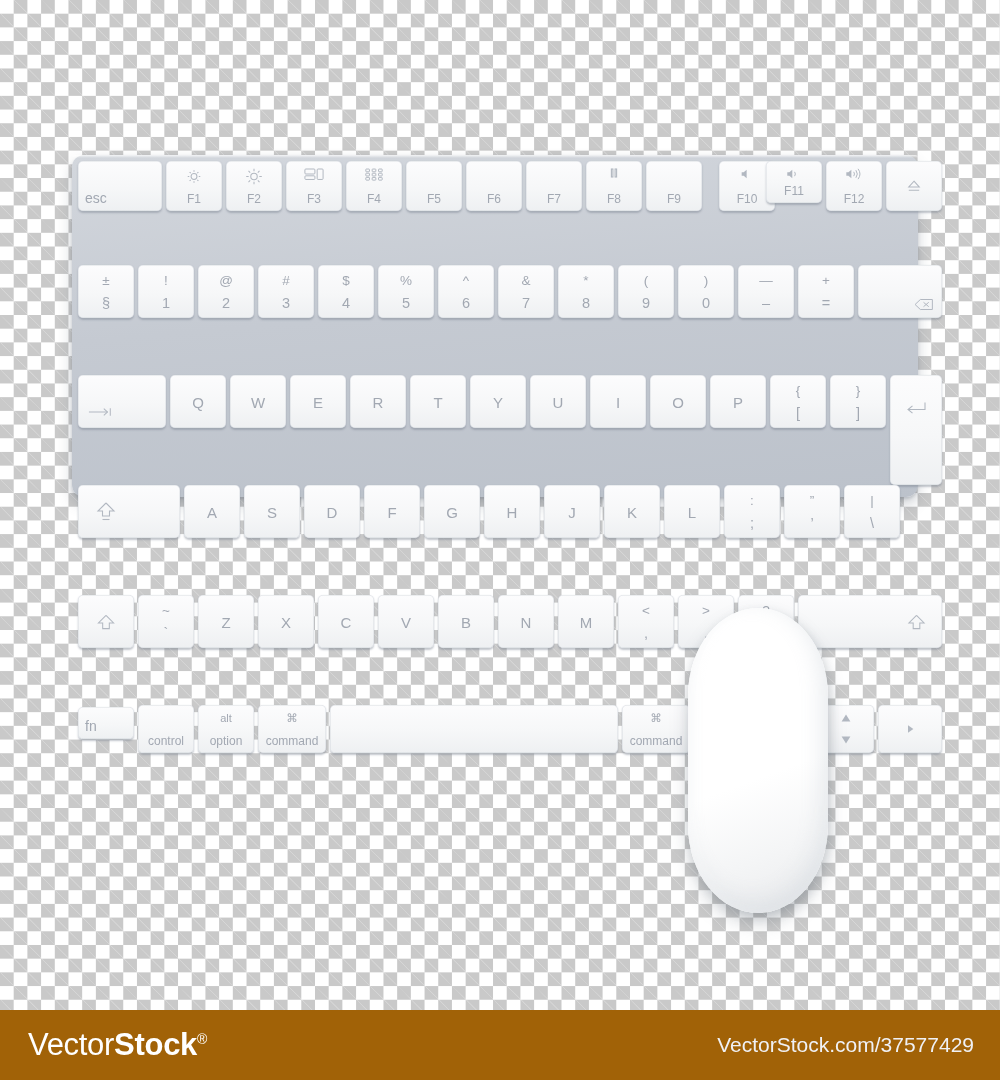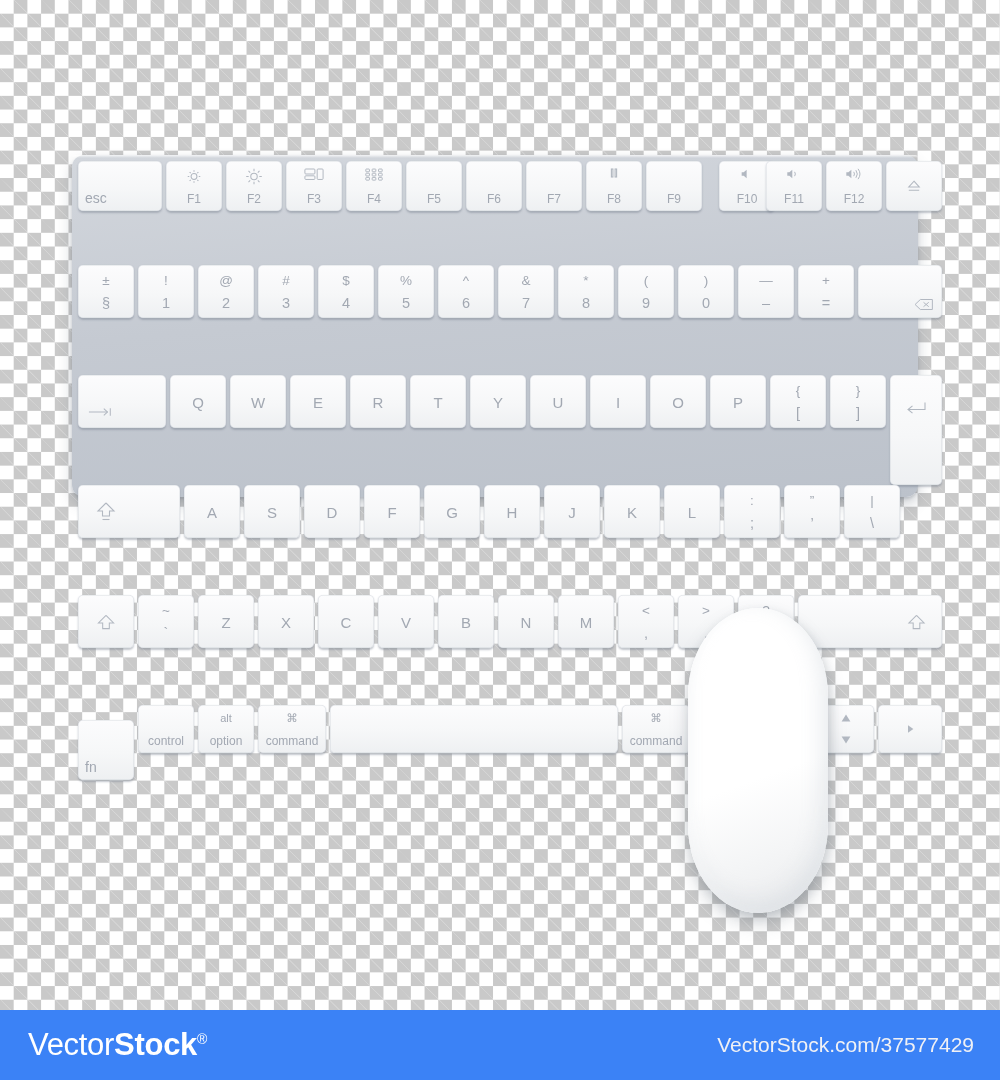--- a/index.html
+++ b/index.html
@@ -78,21 +78,21 @@
   #mouse::before{
     content:""; position:absolute; left:8px; top:10px; width:92px; height:150px;
     border-radius:50%;
     background:radial-gradient(ellipse at 35% 30%, rgba(255,255,255,.95), rgba(255,255,255,0) 70%);
     pointer-events:none;
   }
 
   
   #footer{
     position:absolute; left:0; top:1010px; width:1000px; height:70px;
-    background:#3b82f6;
+    background:#a16207;
   }
   #logo{
     position:absolute; left:28px; top:50%; transform:translateY(-50%);
     color:#fff; font-size:31px; letter-spacing:-.3px; white-space:nowrap;
   }
   #logo .lt{ font-weight:300; }
   #logo .bd{ font-weight:700; }
   #logo .reg{ font-size:14px; vertical-align:super; font-weight:400; }
   #url{
     position:absolute; right:26px; top:50%; transform:translateY(-50%);
@@ -194,21 +194,21 @@
         <span class="lbl l-bc">F9</span>
       </div>
       <div class="key" style="left:641px;top:0;width:56px;height:50px;">
         <span class="lbl l-tc-ic">
           <svg class="svgic" width="16" height="14" viewBox="0 0 18 14">
               <path class="fillg" d="M3 5h2.3L8.6 2.2v9.6L5.3 9H3z"></path>
             </svg>
         </span>
         <span class="lbl l-bc">F10</span>
       </div>
-      <div class="key" style="left:688px;top:0;width:56px;height:50px;">
+      <div class="key" style="left:688px;top:0;width:56px;height:42px;">
         <span class="lbl l-tc-ic">
           <svg class="svgic" width="17" height="14" viewBox="0 0 19 14">
               <path class="fillg" d="M2 5h2.3L7.6 2.2v9.6L4.3 9H2z"></path>
               <path d="M10.2 4.6a4.2 4.2 0 010 4.8"></path>
             </svg>
         </span>
         <span class="lbl l-bc">F11</span>
       </div>
       <div class="key" style="left:748px;top:0;width:56px;height:50px;">
         <span class="lbl l-tc-ic">
@@ -452,21 +452,21 @@
       <div class="key" style="left:720px;top:225px;width:144px;height:53px;">
         <span class="lbl" style="right:16px;top:50%;transform:translateY(-50%);">
           <svg class="svgic" width="19" height="18" viewBox="0 0 20 19">
               <polyline points="10,2.5 18,10.5 13.5,10.5 13.5,16.5 6.5,16.5 6.5,10.5 2,10.5 10,2.5"></polyline>
             </svg>
         </span>
       </div>
     </div>
 
     <div class="kb-row" style="height:48px;">
-      <div class="key" style="left:0px;top:297px;width:56px;height:60px;">
+      <div class="key" style="left:0px;top:284px;width:56px;height:32px;">
         <span class="lbl l-bl">fn</span>
       </div>
       <div class="key" style="left:60px;top:282px;width:56px;height:48px;">
         <span class="lbl l-bc">control</span>
       </div>
       <div class="key" style="left:120px;top:282px;width:56px;height:48px;">
         <span class="lbl" style="left:50%;top:8px;transform:translateX(-50%);font-size:11px;">alt</span>
         <span class="lbl l-bc">option</span>
       </div>
       <div class="key" style="left:180px;top:282px;width:68px;height:48px;">

